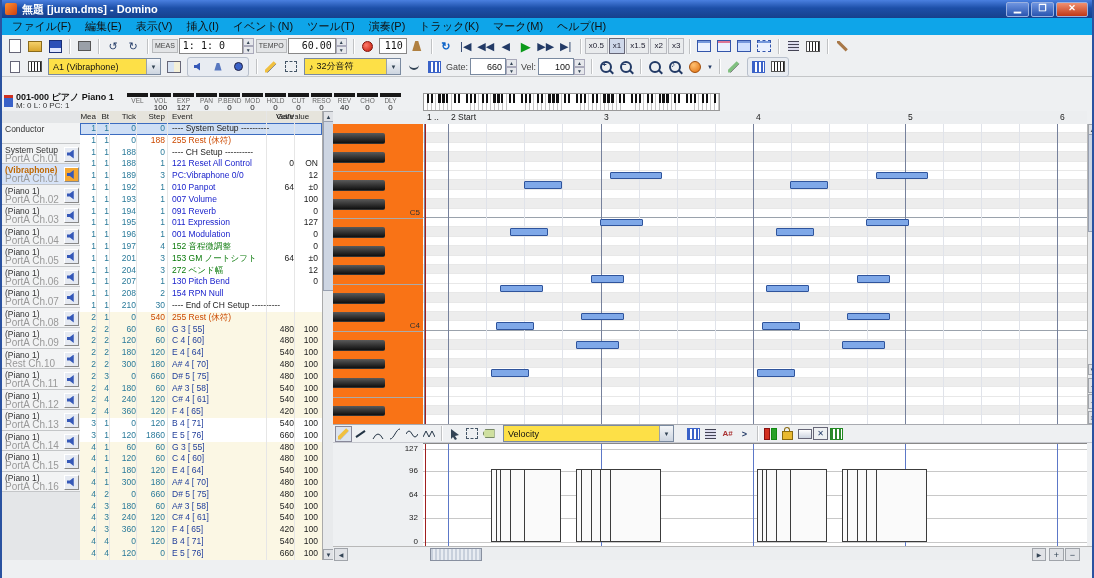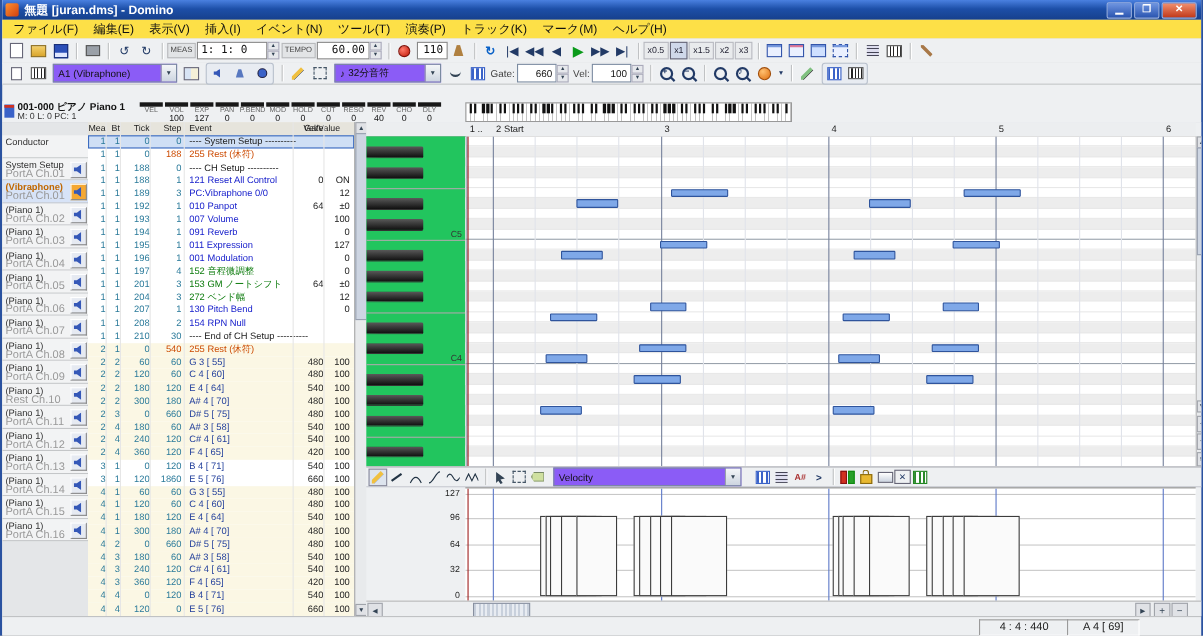--- a/index.html
+++ b/index.html
@@ -4,35 +4,35 @@
 <style>
   html,body{margin:0;padding:0;background:#555;}
   #window{position:relative;width:1094px;height:578px;background:#eef0f2;font-family:"Liberation Sans",sans-serif;overflow:hidden;border-left:2px solid #2a52a0;border-right:2px solid #2a52a0;box-sizing:border-box;}
   
   #titlebar{position:absolute;left:0;top:0;right:0;height:18px;background:linear-gradient(#4a80e0,#1d4fa8 45%,#16408c);color:#fff;display:flex;align-items:center;padding-left:3px;font-size:11px;font-weight:bold;}
   #appicon{width:12px;height:12px;background:linear-gradient(135deg,#ff9030,#d04010);border-radius:2px;margin-right:5px;flex:none;}
   #winbtns{position:absolute;right:4px;top:2px;display:flex;gap:2px;}
   .wb{width:21px;height:13px;font-size:9px;line-height:11px;text-align:center;color:#fff;border:1px solid #9ab0e0;border-radius:2px;background:linear-gradient(#6f95e0,#2a55b0);}
   .wb.close{background:linear-gradient(#f09070,#c03818);width:30px;}
   
-  #menu-bar{position:absolute;top:18px;left:0;right:0;height:17px;background:#fde047;border-bottom:1px solid #d8dadc;display:flex;align-items:center;padding-left:3px;font-size:11px;color:#111;}
+  #menu-bar{position:absolute;top:18px;left:0;right:0;height:17px;background:#0ea5e9;border-bottom:1px solid #d8dadc;display:flex;align-items:center;padding-left:3px;font-size:11px;color:#111;}
   .menu-item{padding:1px 7px;}
   
   .toolbar{position:absolute;left:0;right:0;background:#eef0f2;display:flex;align-items:center;padding-left:3px;}
   #toolbar1{top:35px;height:22px;border-bottom:1px solid #dcdee0;}
   #toolbar2{top:57px;height:19px;border-bottom:1px solid #c4c6c8;}
   .tbtn{width:20px;height:18px;display:flex;align-items:center;justify-content:center;font-size:11px;color:#223a66;flex:none;}
   .vsep{width:1px;height:15px;background:#c0c2c4;margin:0 4px;flex:none;box-shadow:1px 0 0 #fff;}
   .minilbl{font-size:7px;color:#444;border:1px solid #b8babc;background:#e2e4e6;padding:0 2px;height:12px;line-height:12px;flex:none;}
   .disp{background:#fff;border:1px solid #888;font-family:"DejaVu Sans Mono",monospace;font-size:10px;padding:0 3px;height:14px;line-height:14px;color:#111;flex:none;margin-left:1px;}
   .spin{width:11px;height:16px;display:flex;flex-direction:column;flex:none;margin-right:2px;}
   .spin div{flex:1;border:1px solid #aab;background:#e6e8ec;font-size:5px;line-height:6px;text-align:center;color:#345;}
   .zbtn{font-size:8px;border:1px solid #b8bac0;background:#e9ebed;padding:0 3px;height:14px;line-height:13px;margin-right:1px;color:#223;flex:none;}
   .zactive{background:#cfd8ea;border-color:#667;}
-  .ddbox{height:15px;background:#8b5cf6;border:1px solid #7a8aa0;display:flex;align-items:center;font-size:9px;color:#111;padding:0 15px 0 4px;position:relative;margin:0 3px;flex:none;white-space:nowrap;}
+  .ddbox{height:15px;background:#fde047;border:1px solid #7a8aa0;display:flex;align-items:center;font-size:9px;color:#111;padding:0 15px 0 4px;position:relative;margin:0 3px;flex:none;white-space:nowrap;}
   .dda{position:absolute;right:0;top:0;bottom:0;width:13px;background:linear-gradient(#f4f6f8,#cdd5e0);border-left:1px solid #9aa2aa;display:flex;align-items:center;justify-content:center;font-size:6px;color:#345;}
   .spinbox{height:15px;background:#fff;border:1px solid #7a8aa0;font-size:9px;color:#111;display:flex;align-items:center;justify-content:flex-end;padding:0 3px;width:28px;flex:none;}
   .grp{display:flex;align-items:center;border:1px solid #b8c0cc;border-radius:3px;background:#e8ecf2;margin:0 3px;height:18px;flex:none;}
   
   .ic-page{width:10px;height:12px;background:#fff;border:1px solid #667;}
   .ic-folder{width:12px;height:9px;background:linear-gradient(#f4d06a,#d9a62e);border:1px solid #8a6a1a;}
   .ic-floppy{width:11px;height:11px;background:#2b4fb8;border:1px solid #1a2f77;box-shadow:inset 0 -4px 0 #dfe6ff;}
   .ic-plug{width:11px;height:8px;background:#9aa0a8;border:1px solid #555;}
   .ic-rec{width:9px;height:9px;border-radius:50%;background:radial-gradient(circle at 35% 35%,#ff7a6a,#c01808);border:1px solid #801008;}
   .ic-metro{width:10px;height:10px;background:#b08040;clip-path:polygon(35% 0,65% 0,95% 100%,5% 100%);}
@@ -108,21 +108,21 @@
   .ty-meta .c4{color:#0a7a0a;}
   .ty-note .c4{color:#23409c;}
   .colline{position:absolute;top:0;bottom:0;width:1px;background:#e6e6e6;}
   .sarr{position:absolute;background:#e0e2e6;border:1px solid #a0a4aa;color:#345;font-size:6px;text-align:center;display:flex;align-items:center;justify-content:center;}
   .sthumb{background:#cdd5e2;border:1px solid #98a0b0;position:absolute;}
   #ev-scroll{position:absolute;left:320px;top:111px;width:11px;height:449px;background:#e8eaec;border-left:1px solid #aaa;}
   
   #proll{position:absolute;left:331px;top:111px;width:763px;height:449px;background:#eef0f2;}
   #ruler{position:absolute;left:0;top:0;width:754px;height:13px;background:#eceef0;border-bottom:1px solid #8a8a8a;}
   .rlabel{position:absolute;top:1px;font-size:8.5px;color:#222;white-space:nowrap;}
-  #keys{position:absolute;left:0;top:13px;width:90px;height:300px;background:#22c55e;border-right:1px solid #777;overflow:hidden;}
+  #keys{position:absolute;left:0;top:13px;width:90px;height:300px;background:#f97316;border-right:1px solid #777;overflow:hidden;}
   .bkey{position:absolute;left:0;width:52px;height:9.4px;background:linear-gradient(#5a5a5a,#101010);border-bottom:1px solid #333;border-radius:0 2px 2px 0;}
   .ksep{position:absolute;left:0;width:90px;height:1px;background:#aaa;}
   .klabel{position:absolute;right:3px;font-size:8px;color:#333;}
   #grid{position:absolute;left:90px;top:13px;width:664px;height:300px;background:#fff;overflow:hidden;}
   .grow{position:absolute;left:0;width:100%;box-sizing:border-box;border-bottom:1px solid #e8e8e8;}
   .gblack{background:#ededed;}
   .goct{border-bottom-color:#9aa2ac;}
   .bline{position:absolute;top:0;bottom:0;width:1px;background:#e0e3ea;}
   .mline{position:absolute;top:0;bottom:0;width:1px;background:#76819c;}
   .note{position:absolute;height:7.4px;background:#7fa8e8;border:1px solid #2f549c;box-sizing:border-box;border-radius:1px;}
@@ -1189,18 +1189,14 @@
 
     <div id="hscroll">
       <div class="sarr" style="left:1px;top:1px;width:12px;height:11px;">◀</div>
       <div class="hthumb"></div>
       <div class="sarr" style="left:699px;top:1px;width:12px;height:11px;">▶</div>
       <div class="sarr" style="left:716px;top:1px;width:13px;height:11px;font-size:9px;">+</div>
       <div class="sarr" style="left:732px;top:1px;width:13px;height:11px;font-size:9px;">−</div>
     </div>
   </div>
 
-  <div id="statusbar">
-    <div class="scell" id="scell1">4 : 4 : 440</div>
-    <div class="scell" id="scell2">A 4 [ 69]</div>
-  </div>
 
 </div>
 
 </body></html>

